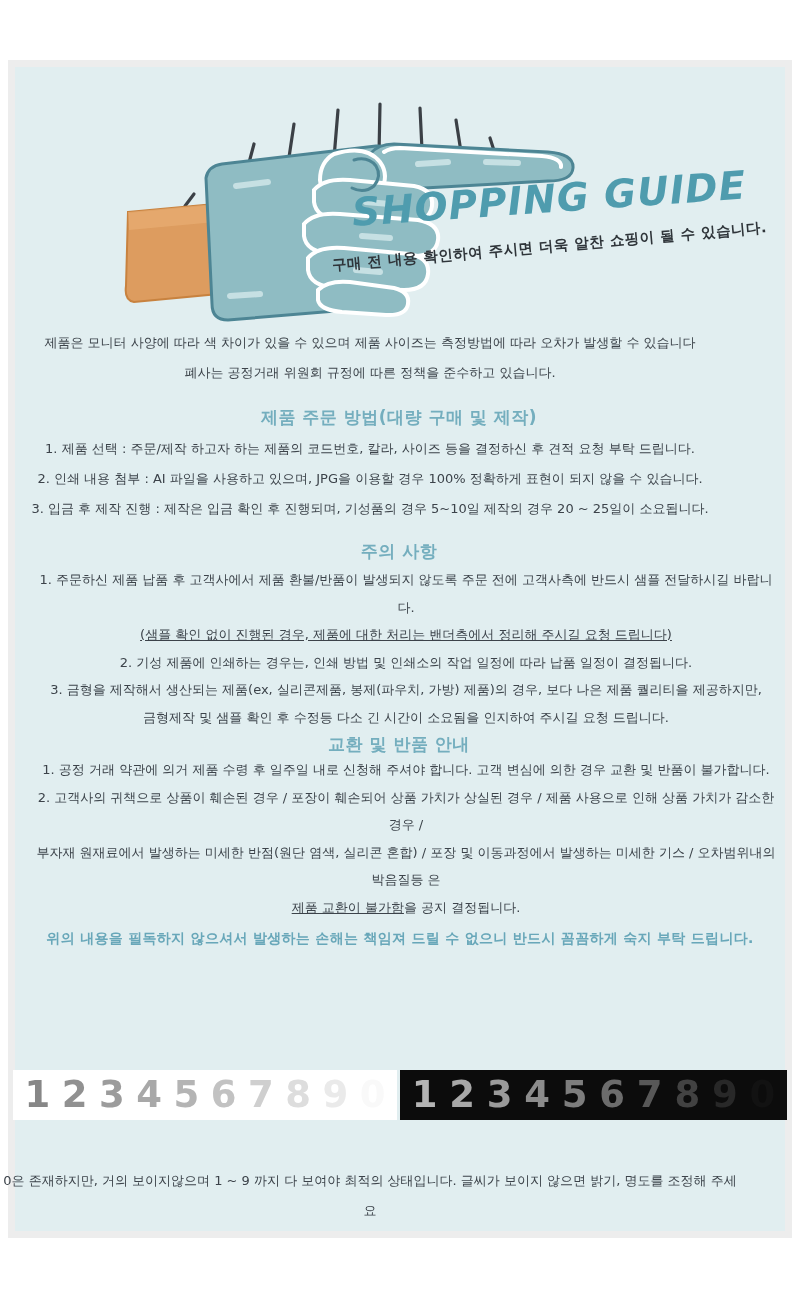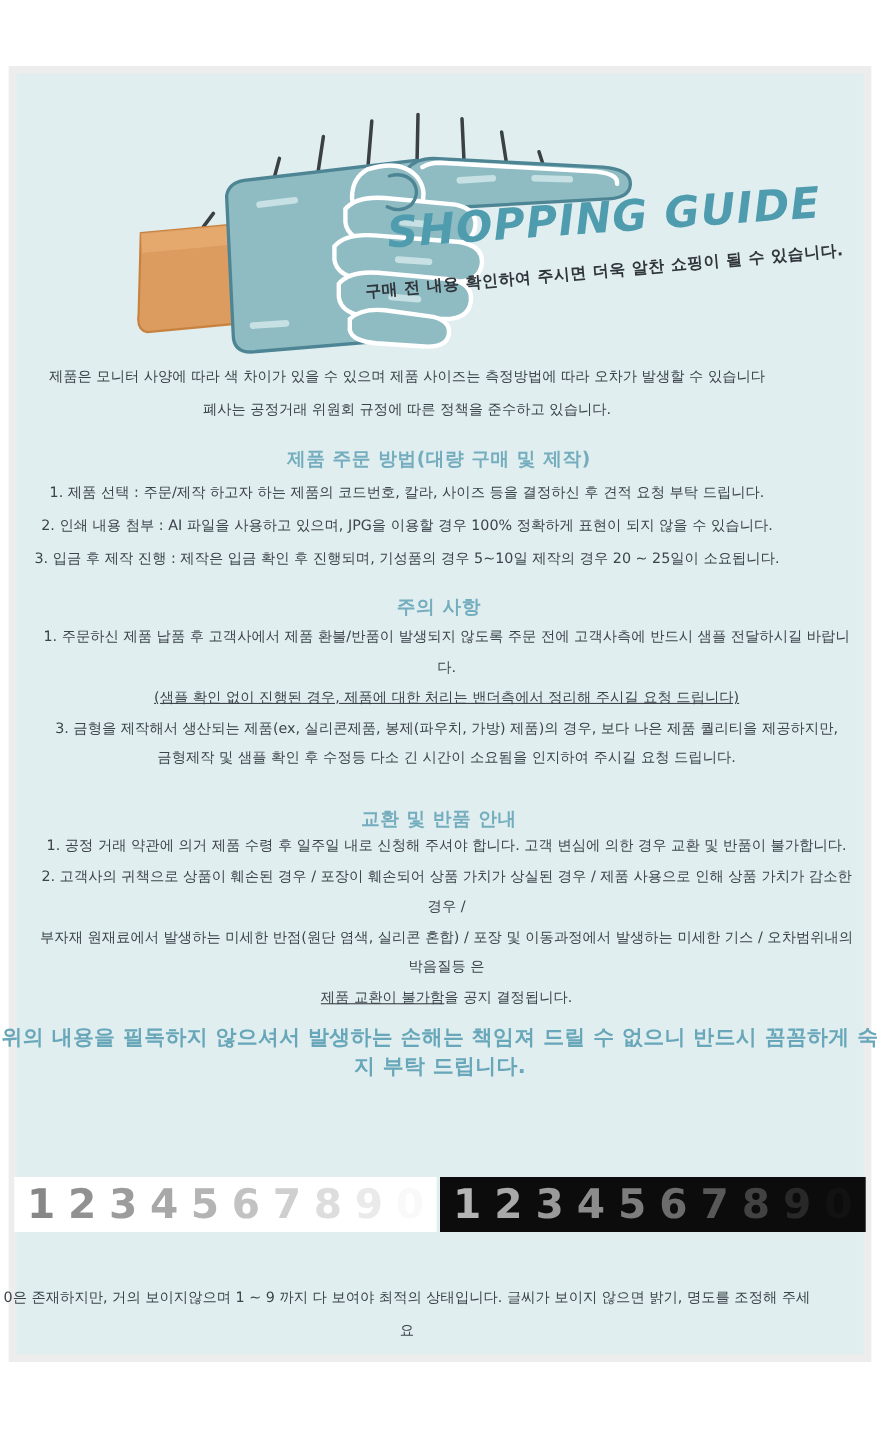--- a/index.html
+++ b/index.html
@@ -29,21 +29,21 @@
   .txt { position:absolute; left:0; width:740px; text-align:center; color:#3c434a; }
   .body-block { font-size:13px; line-height:30px; font-weight:500; }
   .body-block-tight { font-size:13px; line-height:27.5px; font-weight:500;margin-left:36px; }
   .section-heading {
     position:absolute; left:0; width:798px; text-align:center;
     color:#74aebe; font-size:17px; font-weight:700; letter-spacing:0.5px;
   }
   .u { text-decoration:underline; }
   .warning-line {
     position:absolute; left:0; width:800px; text-align:center;
-    color:#68a7b9; font-size:19px; font-weight:700; letter-spacing:0.3px;
+    color:#68a7b9; font-size:14px; font-weight:700; letter-spacing:0.3px;
   }
 
   
   .strip {
     position:absolute; top:1070px; height:50px;
     display:flex; align-items:center; justify-content:space-evenly;
     font-size:37px; font-weight:700; overflow:hidden;
   }
   .strip span { line-height:50px; }
   .strip-white { left:13px;  width:384px; }
@@ -113,20 +113,21 @@
   <div class="txt body-block" style="top:434px;">
     <div>1. 제품 선택 : 주문/제작 하고자 하는 제품의 코드번호, 칼라, 사이즈 등을 결정하신 후 견적 요청 부탁 드립니다.</div>
     <div>2. 인쇄 내용 첨부 : AI 파일을 사용하고 있으며, JPG을 이용할 경우 100% 정확하게 표현이 되지 않을 수 있습니다.</div>
     <div>3. 입금 후 제작 진행 : 제작은 입금 확인 후 진행되며, 기성품의 경우 5~10일 제작의 경우 20 ~ 25일이 소요됩니다.</div>
   </div>
 
   <div class="section-heading" style="top:540px;">주의 사항</div>
   <div class="txt body-block-tight" style="top:566px;">
     <div>1. 주문하신 제품 납품 후 고객사에서 제품 환불/반품이 발생되지 않도록 주문 전에 고객사측에 반드시 샘플 전달하시길 바랍니다.</div>
     <div class="u">(샘플 확인 없이 진행된 경우, 제품에 대한 처리는 밴더측에서 정리해 주시길 요청 드립니다)</div>
+    <div>2. 기성 제품에 인쇄하는 경우는, 인쇄 방법 및 인쇄소의 작업 일정에 따라 납품 일정이 결정됩니다.</div>
     <div>3. 금형을 제작해서 생산되는 제품(ex, 실리콘제품, 봉제(파우치, 가방) 제품)의 경우, 보다 나은 제품 퀄리티을 제공하지만,</div>
     <div>금형제작 및 샘플 확인 후 수정등 다소 긴 시간이 소요됨을 인지하여 주시길 요청 드립니다.</div>
   </div>
 
   <div class="section-heading" style="top:733px;">교환 및 반품 안내</div>
   <div class="txt body-block-tight" style="top:756px;">
     <div>1. 공정 거래 약관에 의거 제품 수령 후 일주일 내로 신청해 주셔야 합니다.  고객 변심에 의한 경우 교환 및 반품이 불가합니다.</div>
     <div>2. 고객사의 귀책으로 상품이 훼손된 경우 / 포장이 훼손되어 상품 가치가 상실된 경우 / 제품 사용으로 인해 상품 가치가 감소한 경우 /</div>
     <div>부자재 원재료에서 발생하는  미세한 반점(원단 염색, 실리콘 혼합) / 포장 및 이동과정에서 발생하는 미세한 기스 / 오차범위내의 박음질등 은</div>
     <div><span class="u">제품 교환이 불가함</span><span>을 공지 결정됩니다.</span></div>

